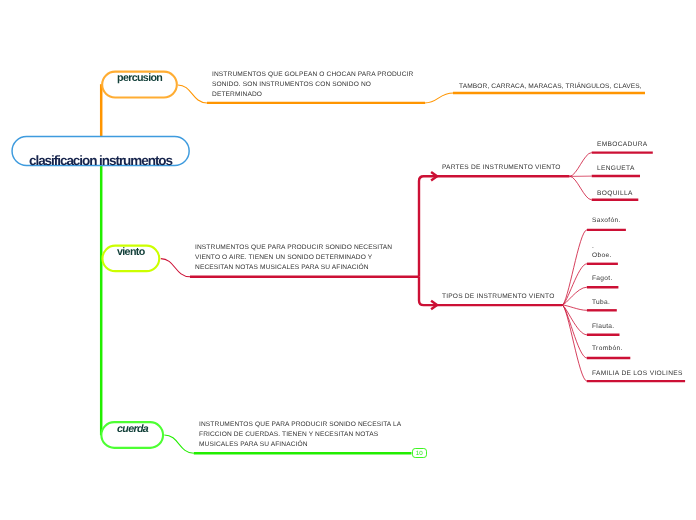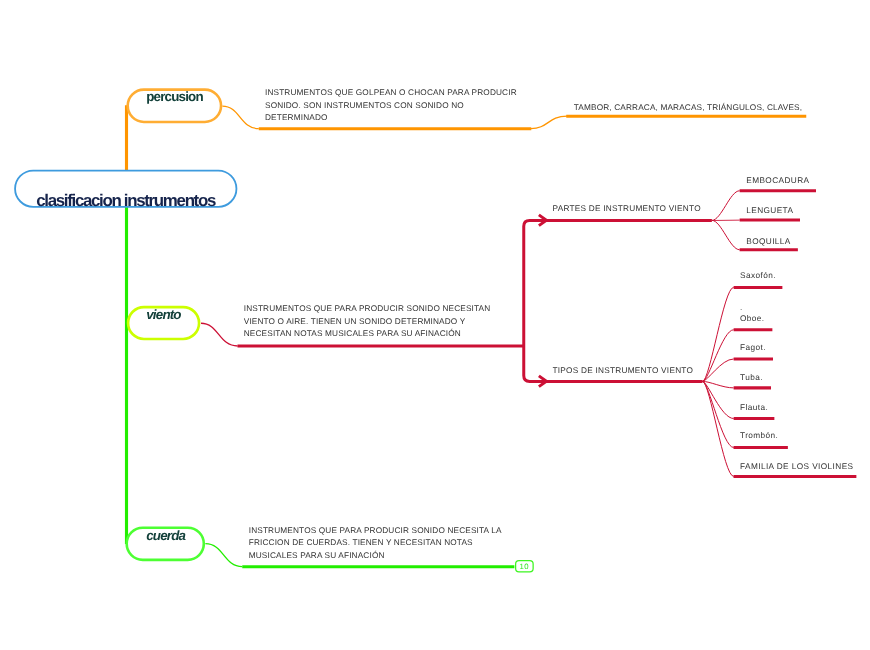--- a/index.html
+++ b/index.html
@@ -3,21 +3,21 @@
 <meta charset="utf-8">
 <style>
   html,body{margin:0;padding:0;}
   body{width:696px;height:520px;background:#fff;font-family:"Liberation Sans",sans-serif;overflow:hidden;position:relative;-webkit-font-smoothing:antialiased;text-rendering:geometricPrecision;}
   svg#map{position:absolute;left:0;top:0;width:696px;height:520px;}
   .node{position:absolute;box-sizing:border-box;display:flex;align-items:flex-start;justify-content:center;z-index:3;}
   .rootnode{left:11.4px;top:135.8px;width:178.4px;height:30.3px;}
   .rootnode span{will-change:transform;transform:translateZ(0);position:relative;top:1px;font-size:13.5px;letter-spacing:-1.05px;font-weight:bold;color:#16244C;margin-top:16px;}
   .leaf{will-change:transform;transform:translateZ(0);font-size:10.7px;letter-spacing:-0.65px;font-weight:bold;color:#13403A;position:relative;top:1.3px;}
   .n-perc{left:101.1px;top:70.6px;width:76.8px;height:28px;}
-  .n-vien{left:101.4px;top:244.6px;width:58.9px;height:30px;font-style:italic;}
+  .n-vien{left:101.4px;top:244.6px;width:58.9px;height:30px;}
   .n-cuer{left:100.3px;top:421.3px;width:63.8px;height:27.6px;font-style:italic;}
   .desc{will-change:transform;transform:translateZ(0);position:absolute;font-size:6.6px;color:#333333;line-height:9.85px;letter-spacing:.12px;z-index:4;}
   .lbl{will-change:transform;transform:translateZ(0);position:absolute;font-size:6.6px;color:#333333;letter-spacing:.33px;white-space:nowrap;z-index:4;}
   .badge{will-change:transform;transform:translateZ(0);position:absolute;box-sizing:border-box;border:1.15px solid #3DF520;border-radius:3.2px;color:#2BE71B;font-size:6.2px;
          width:14.7px;height:10.4px;display:flex;align-items:center;justify-content:center;background:#fff;z-index:4;letter-spacing:.2px;}
 </style>
 </head>
 <body>
 
 <svg id="map" viewBox="0 0 696 520">

